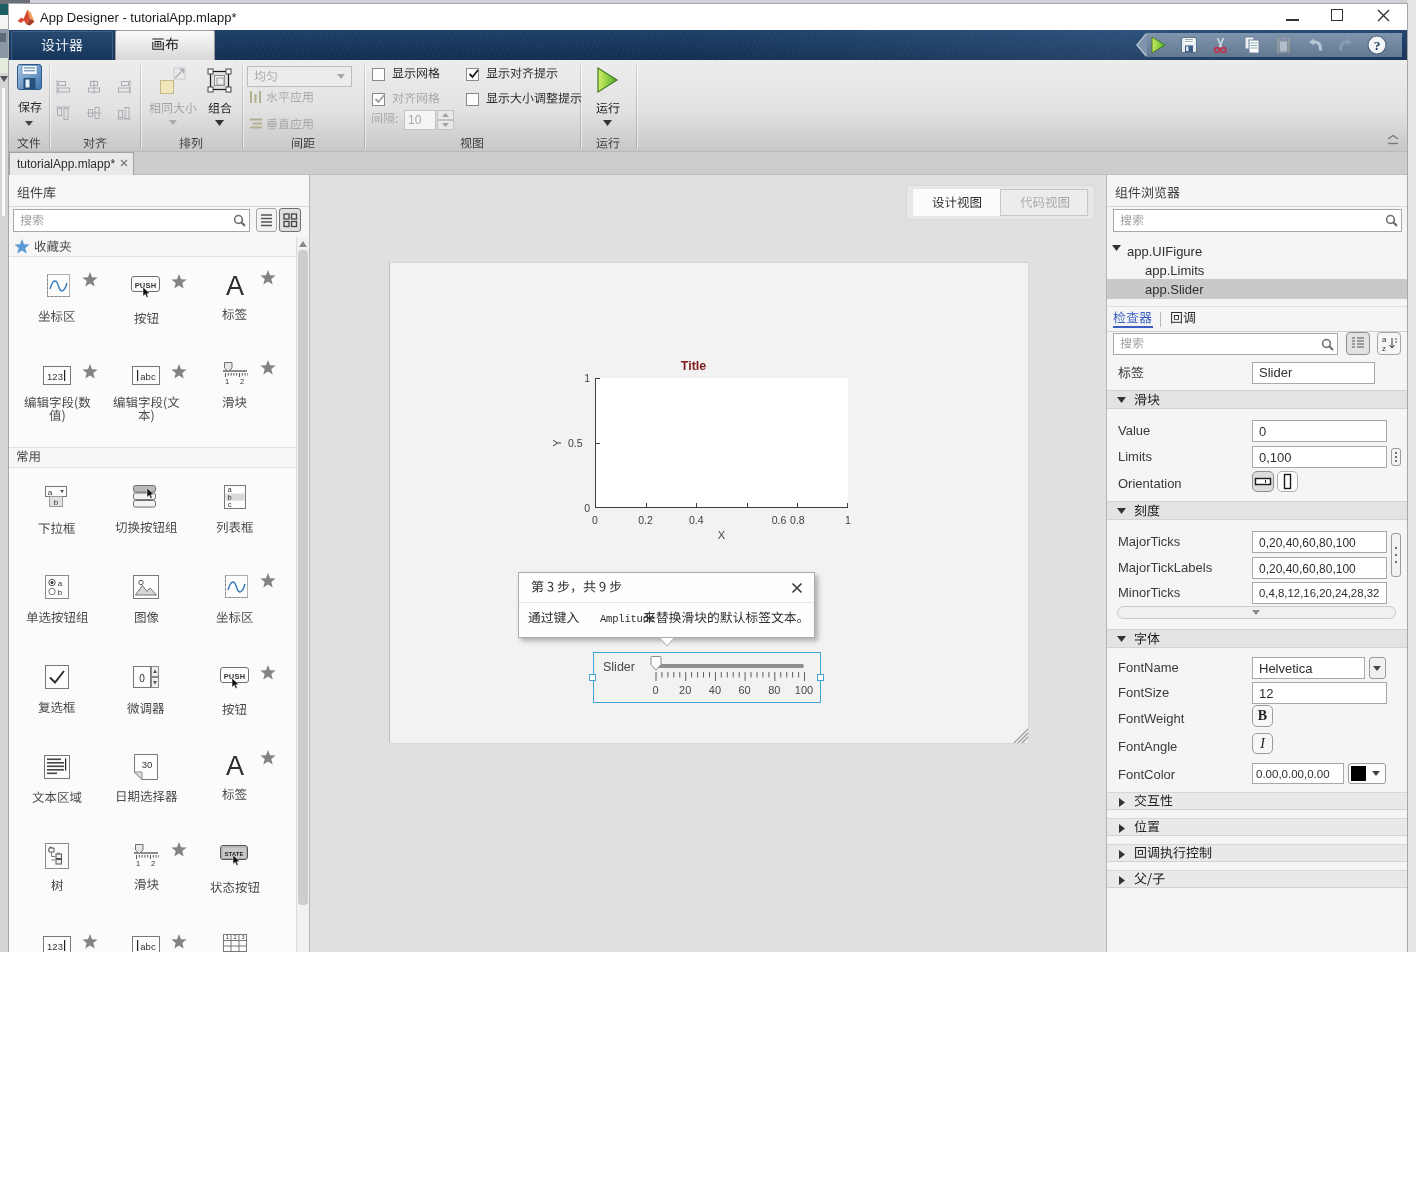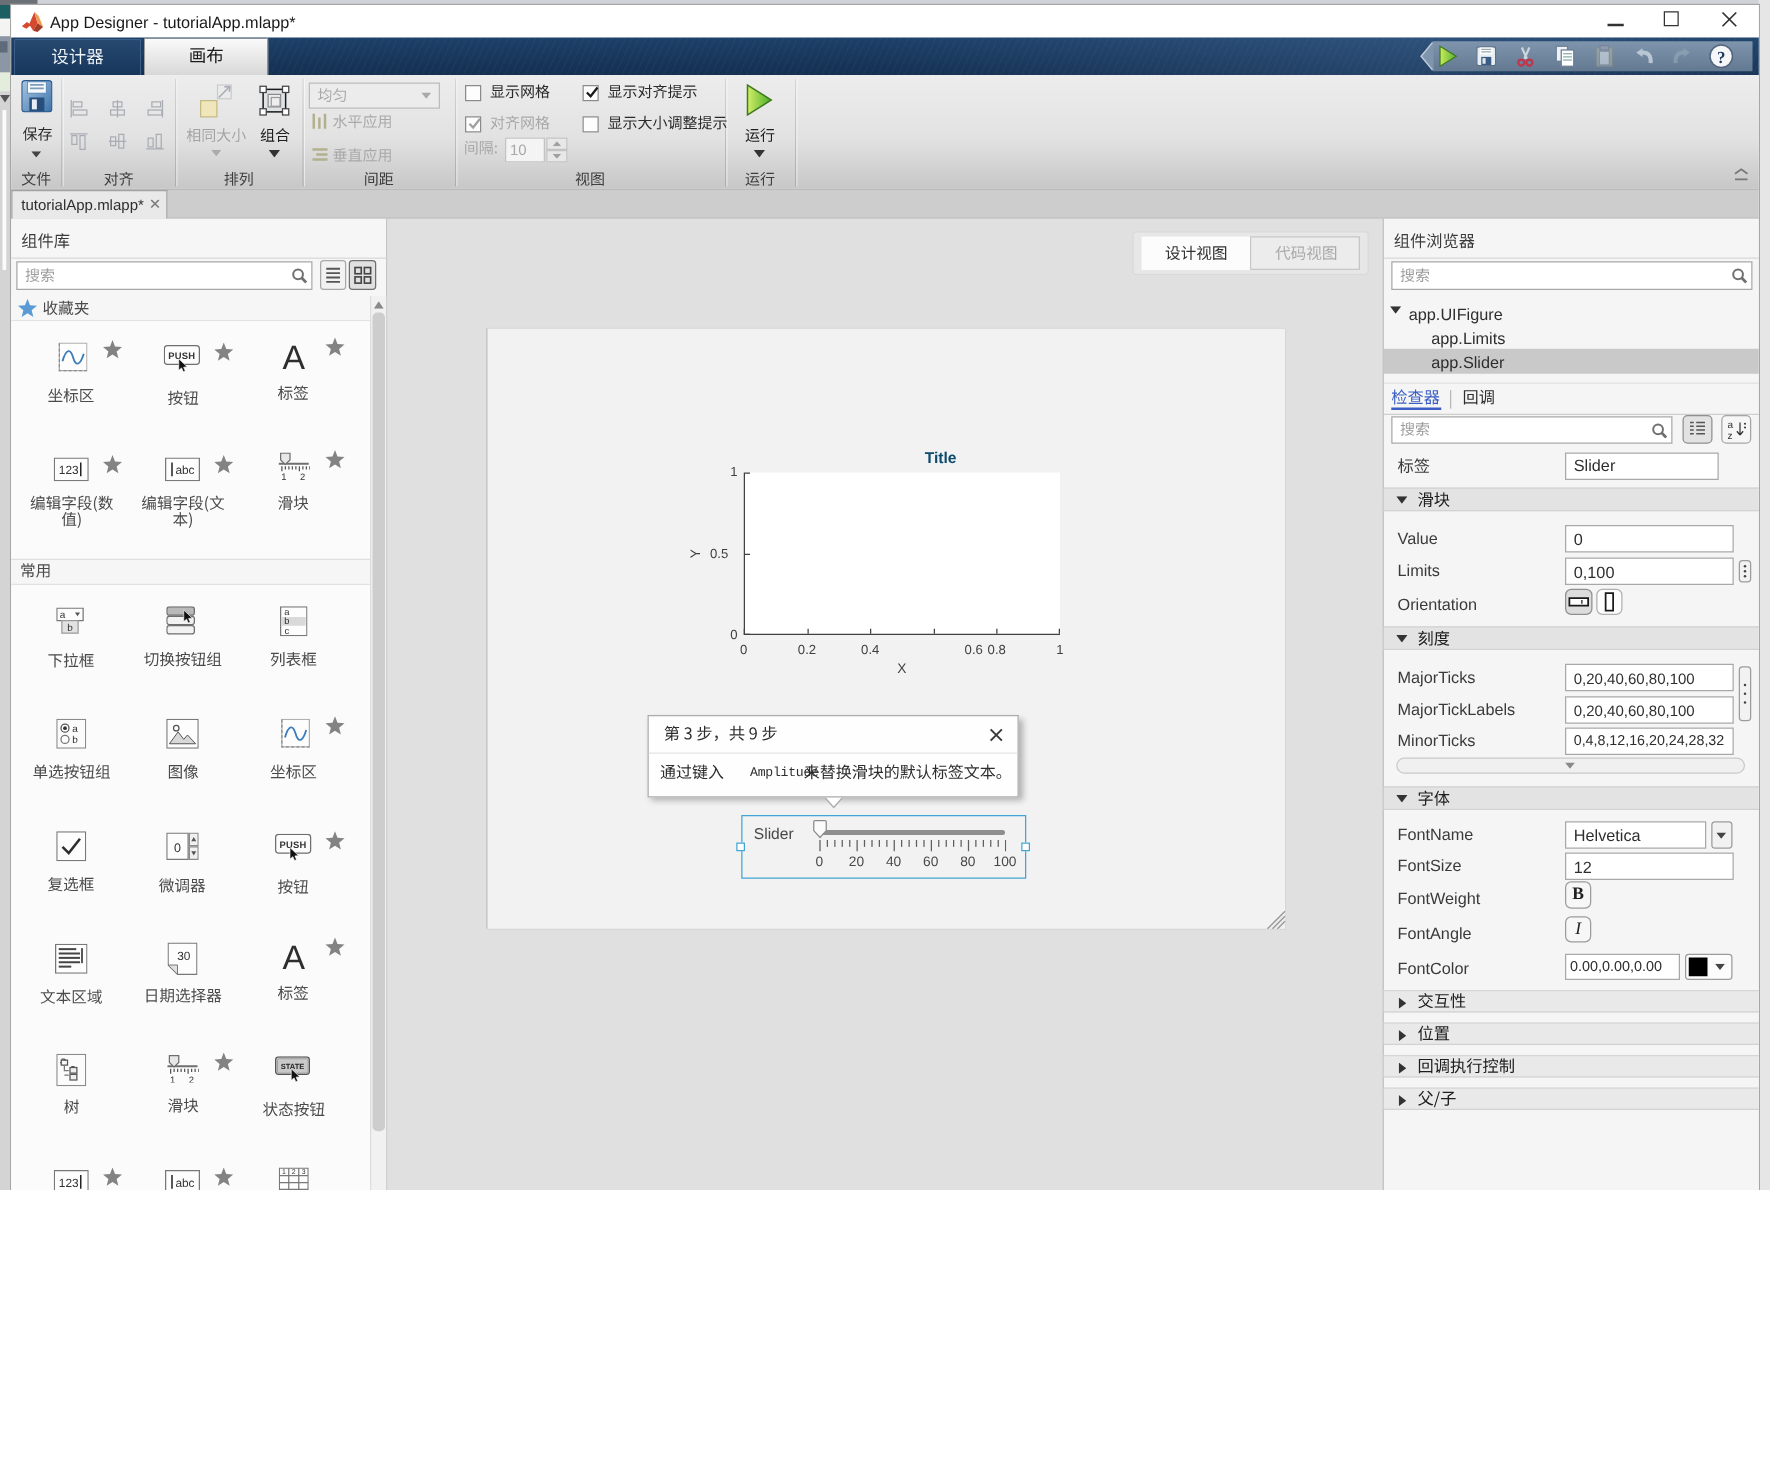--- a/index.html
+++ b/index.html
@@ -932,21 +932,21 @@
         <path fill="#a9a9a9" d="M8.9 1.2C9.7 1.8 10.6 2.7 11 3.3L11.7 2.8C11.3 2.2 10.4 1.4 9.6 0.8ZM6.9 0.7C6.9 2 7 3.2 7.1 4.4L4 4.8L4.2 5.7L7.2 5.3C7.7 9.2 8.7 11.8 10.8 12C11.4 12 11.9 11.4 12.2 9.2C12 9.1 11.6 8.9 11.4 8.7C11.3 10.2 11.1 10.9 10.7 10.9C9.4 10.8 8.6 8.5 8.1 5.2L11.9 4.7L11.8 3.8L8 4.3C7.9 3.2 7.8 1.9 7.8 0.7ZM3.9 0.6C3.1 2.6 1.7 4.5 0.3 5.8C0.4 6 0.7 6.4 0.8 6.6C1.4 6.1 2 5.5 2.5 4.8V12H3.5V3.4C4 2.7 4.4 1.8 4.8 0.9Z M17.6 8.4V9.3H22.4V8.4ZM18.6 2.9C18.6 4.1 18.4 5.8 18.2 6.8H18.5L23.3 6.8C23.1 9.5 22.8 10.7 22.5 11C22.3 11.1 22.2 11.1 22 11.1C21.8 11.1 21.2 11.1 20.6 11.1C20.7 11.3 20.8 11.7 20.9 11.9C21.5 11.9 22 11.9 22.4 11.9C22.7 11.9 23 11.8 23.2 11.5C23.6 11.1 23.9 9.8 24.2 6.4C24.2 6.3 24.2 6 24.2 6H22.7C22.9 4.4 23.1 2.6 23.2 1.3L22.5 1.2L22.4 1.2H18V2.1H22.2C22.1 3.2 22 4.7 21.8 6H19.2C19.3 5.1 19.4 3.9 19.5 2.9ZM13.1 1.2V2H14.7C14.3 3.9 13.8 5.7 12.9 6.9C13 7.2 13.2 7.7 13.3 7.9C13.5 7.6 13.8 7.3 13.9 6.9V11.4H14.8V10.4H17.1V5H14.8C15.1 4.1 15.4 3.1 15.6 2H17.4V1.2ZM14.8 5.9H16.2V9.6H14.8Z M30.6 1.1V7.8H31.5V1.9H35.4V7.8H36.3V1.1ZM26.9 0.9C27.4 1.4 27.9 2.1 28.1 2.6L28.9 2.1C28.6 1.7 28.1 1 27.6 0.5ZM33 2.9V5.3C33 7.3 32.6 9.7 29.4 11.3C29.6 11.5 29.9 11.8 30 12C31.9 11 32.9 9.7 33.4 8.3V10.8C33.4 11.6 33.7 11.8 34.6 11.8H35.7C36.8 11.8 36.9 11.3 37.1 9.3C36.8 9.3 36.5 9.2 36.3 9C36.2 10.8 36.2 11.1 35.7 11.1H34.7C34.4 11.1 34.3 11 34.3 10.7V7.5H33.6C33.8 6.8 33.9 6 33.9 5.3V2.9ZM25.8 2.7V3.5H28.8C28.1 5.1 26.8 6.7 25.5 7.5C25.6 7.7 25.9 8.2 25.9 8.4C26.4 8.1 26.9 7.6 27.4 7.1V12H28.3V6.6C28.7 7.2 29.2 7.9 29.5 8.3L30.1 7.5C29.9 7.2 29 6.2 28.5 5.7C29.1 4.9 29.6 3.9 30 2.9L29.5 2.6L29.3 2.7Z M42.2 7.5C43.2 7.7 44.5 8.2 45.2 8.5L45.5 7.9C44.9 7.5 43.6 7.1 42.6 6.9ZM40.9 9.1C42.7 9.3 44.8 9.8 46 10.2L46.4 9.5C45.2 9.1 43.1 8.7 41.4 8.5ZM38.5 1V12H39.5V11.5H48V12H49V1ZM39.5 10.6V1.9H48V10.6ZM42.7 2.2C42 3.2 41 4.1 39.9 4.8C40.1 4.9 40.4 5.2 40.6 5.3C40.9 5.1 41.3 4.8 41.7 4.5C42.1 4.9 42.5 5.2 43 5.6C42 6.1 40.8 6.5 39.7 6.7C39.8 6.8 40 7.2 40.1 7.4C41.4 7.2 42.7 6.7 43.9 6C44.9 6.6 46.1 7 47.3 7.3C47.4 7.1 47.6 6.8 47.8 6.6C46.7 6.4 45.6 6 44.6 5.6C45.5 5 46.3 4.3 46.9 3.4L46.3 3.1L46.2 3.1H43C43.1 2.9 43.3 2.7 43.5 2.4ZM42.2 4 42.3 3.9H45.5C45.1 4.4 44.5 4.8 43.8 5.2C43.2 4.8 42.6 4.4 42.2 4Z"></path>
       </svg>
     </div>
 <div class="ab" style="left:389px;top:262px;width:639px;height:481px;background:#f2f2f2;border-left:1px solid #bdbdbd;border-top:1px solid #d4d4d4;box-shadow:1px 1px 0 rgba(0,0,0,0.04)"></div>
 <div class="ab" style="left:1012px;top:727px;width:18px;height:17px;">
       <svg width="18" height="17" viewBox="0 0 18 17" style="display:block">
         <path d="M2 16 L16 2 M6 16 L16 6 M10 16 L16 10" stroke="#9a9a9a" stroke-width="1.2"></path>
         <path d="M3 17 L17 3 M7 17 L17 7 M11 17 L17 11" stroke="#e8e8e8" stroke-width="0.8"></path>
       </svg>
     </div>
-<div class="ab" style="left:626px;top:359px;font:bold 12.5px 'Liberation Sans',sans-serif;color:#0c4a6e;white-space:nowrap;width:253px;text-align:center;">Title</div>
+<div class="ab" style="left:567px;top:359px;font:bold 12.5px 'Liberation Sans',sans-serif;color:#7f1d1d;white-space:nowrap;width:253px;text-align:center;">Title</div>
 <div class="ab" style="left:595px;top:378px;width:253px;height:130px;background:#fff;border-left:1px solid #404040;border-bottom:1px solid #404040"></div>
 <div class="ab" style="left:596px;top:378px;width:4px;height:1px;background:#404040"></div>
 <div class="ab" style="left:596px;top:443px;width:4px;height:1px;background:#404040"></div>
 <div class="ab" style="left:596px;top:507px;width:4px;height:1px;background:#404040"></div>
 <div class="ab" style="left:595px;top:503px;width:1px;height:4px;background:#404040"></div>
 <div class="ab" style="left:645.6px;top:503px;width:1px;height:4px;background:#404040"></div>
 <div class="ab" style="left:696.2px;top:503px;width:1px;height:4px;background:#404040"></div>
 <div class="ab" style="left:746.8px;top:503px;width:1px;height:4px;background:#404040"></div>
 <div class="ab" style="left:797.4px;top:503px;width:1px;height:4px;background:#404040"></div>
 <div class="ab" style="left:847px;top:503px;width:1px;height:4px;background:#404040"></div>

